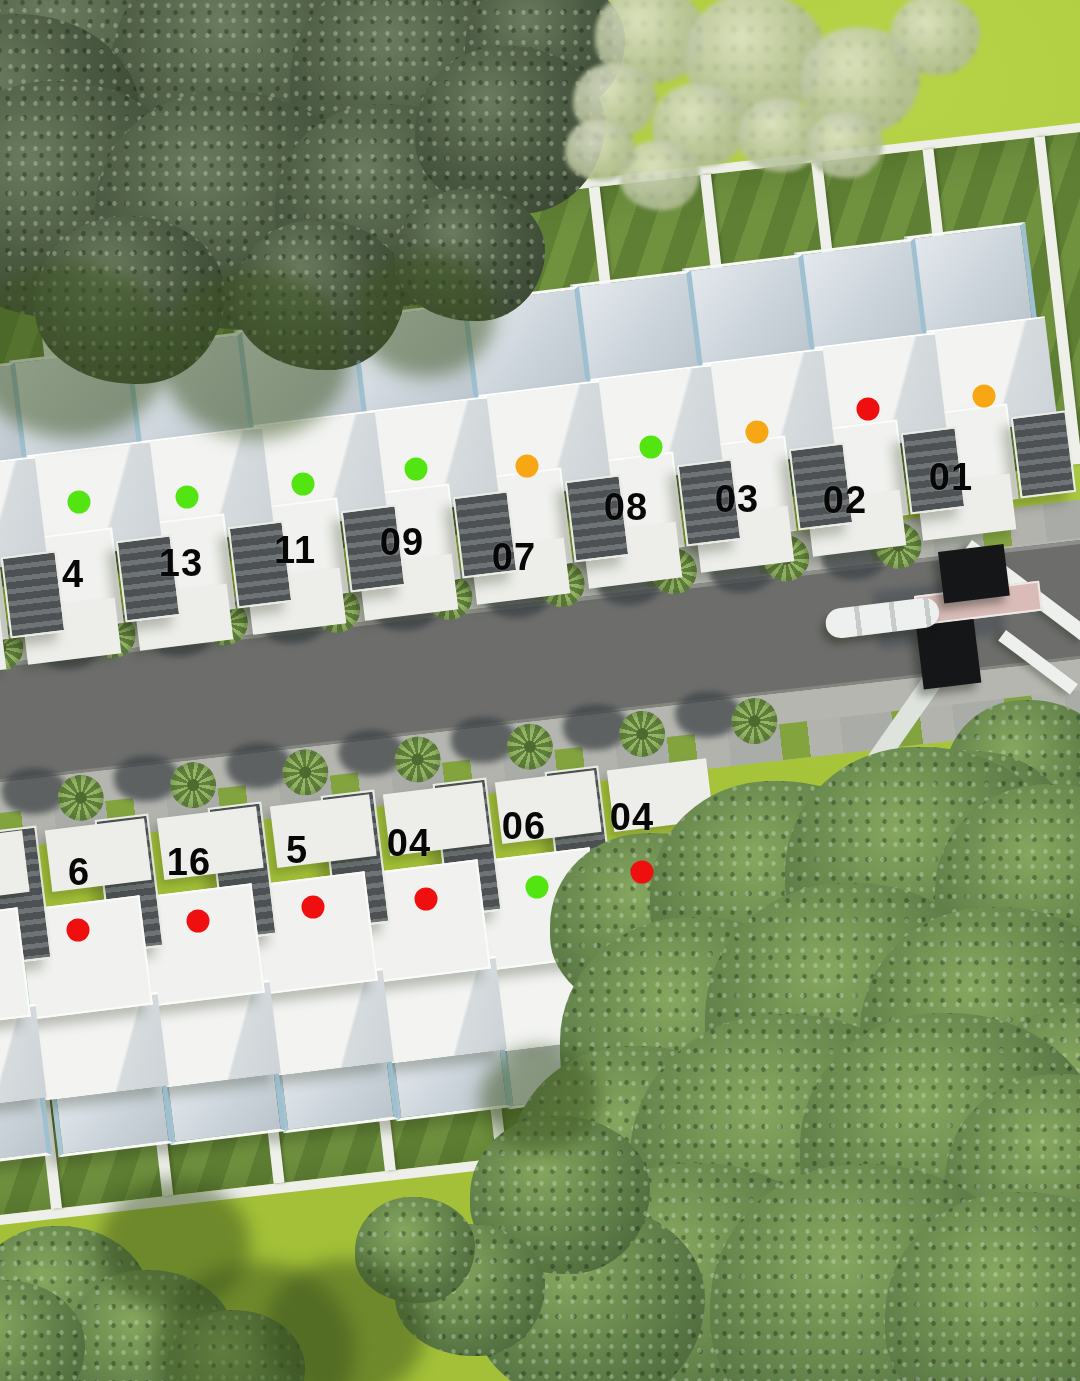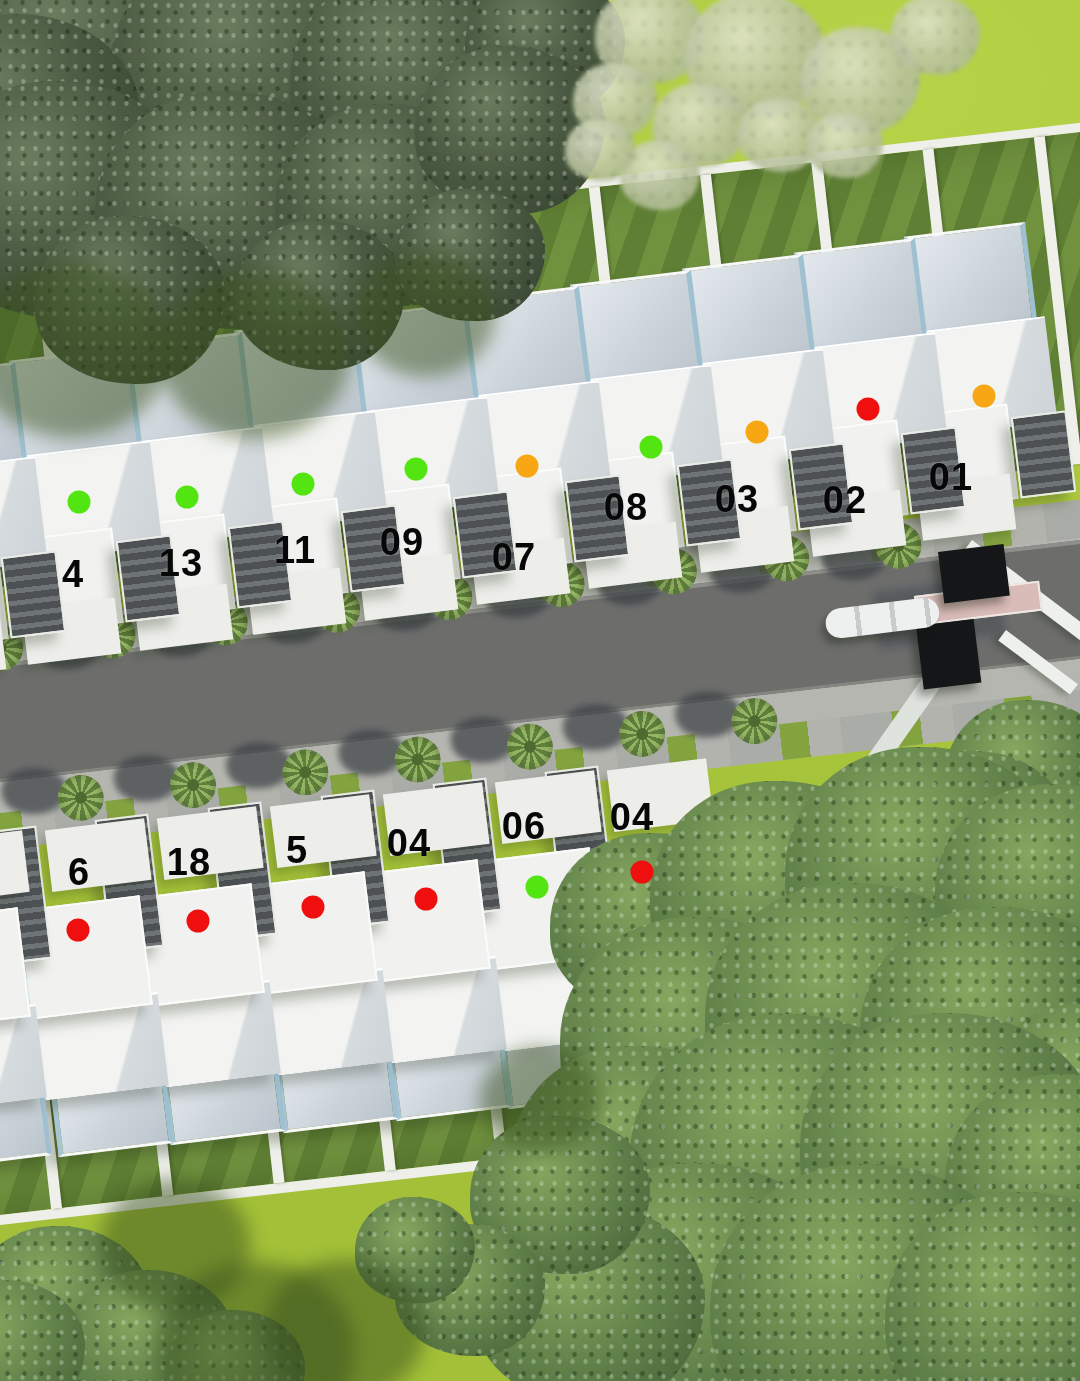--- a/index.html
+++ b/index.html
@@ -374,17 +374,17 @@
       <div class="unit-label" style="left: 73px; top: 574px;">4</div>
       <div class="status-dot" style="left: 642px; top: 872px; background: rgb(239, 15, 15);"></div>
       <div class="unit-label" style="left: 632px; top: 817px;">04</div>
       <div class="status-dot" style="left: 537px; top: 887px; background: rgb(82, 229, 18);"></div>
       <div class="unit-label" style="left: 524px; top: 826px;">06</div>
       <div class="status-dot" style="left: 426px; top: 899px; background: rgb(239, 15, 15);"></div>
       <div class="unit-label" style="left: 409px; top: 843px;">04</div>
       <div class="status-dot" style="left: 313px; top: 907px; background: rgb(239, 15, 15);"></div>
       <div class="unit-label" style="left: 297px; top: 850px;">5</div>
       <div class="status-dot" style="left: 198px; top: 921px; background: rgb(239, 15, 15);"></div>
-      <div class="unit-label" style="left: 189px; top: 862px;">18</div>
+      <div class="unit-label" style="left: 189px; top: 862px;">16</div>
       <div class="status-dot" style="left: 78px; top: 930px; background: rgb(239, 15, 15);"></div>
       <div class="unit-label" style="left: 79px; top: 872px;">6</div>
     </div>
 </div>
 
 </body></html>

